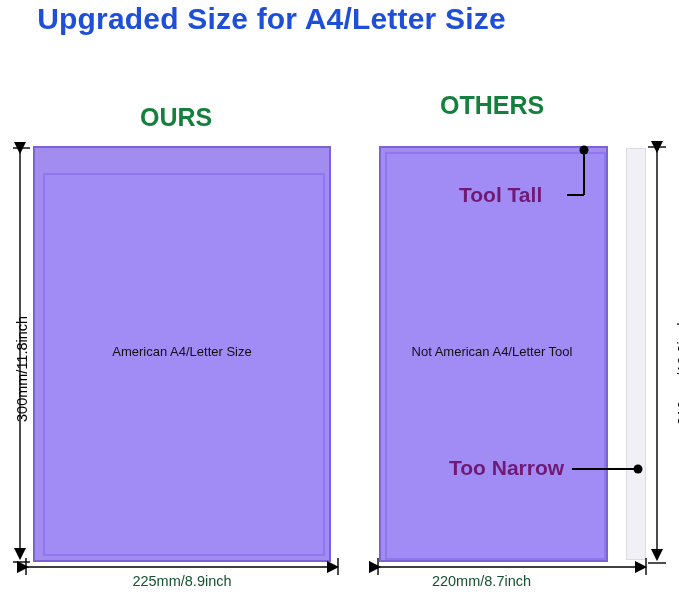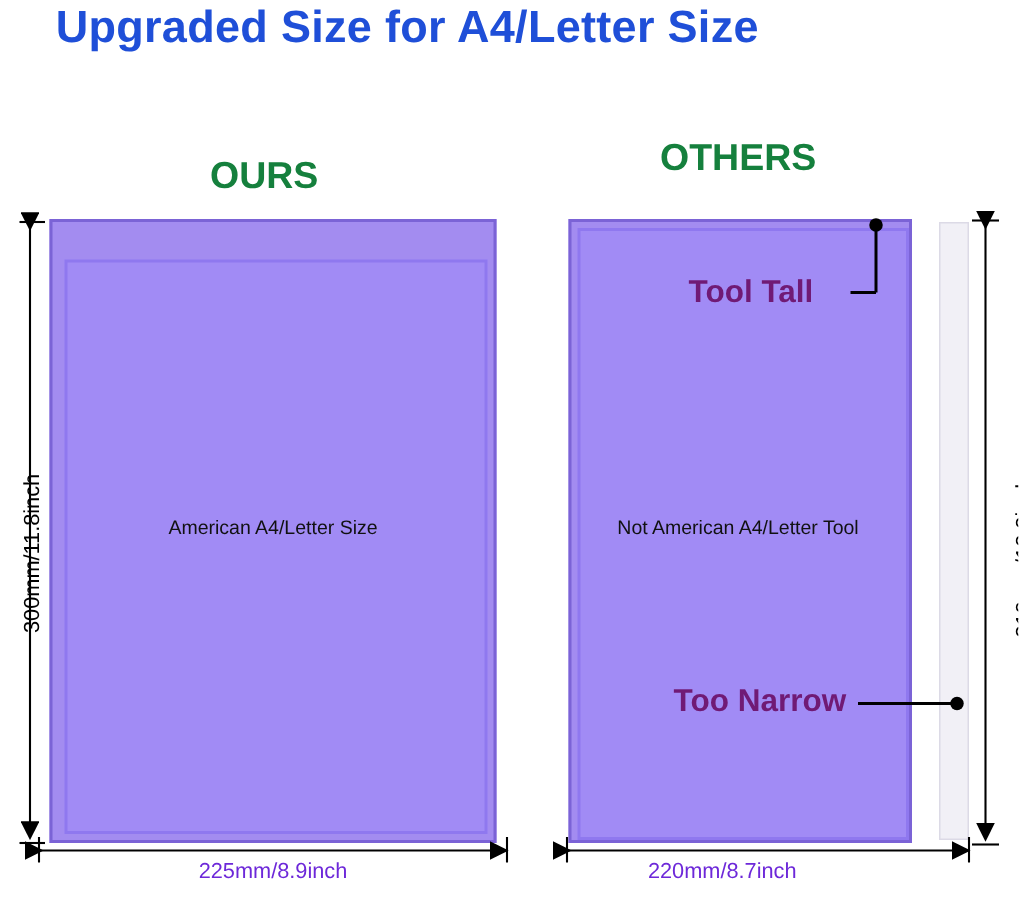--- a/index.html
+++ b/index.html
@@ -109,21 +109,21 @@
     font-size: 21px;
     font-weight: bold;
     white-space: nowrap;
   }
   #callout-tall   { left: 459px; top: 183px; }
   #callout-narrow { left: 421px; top: 456px; margin-left: 28px; }
 
   
   .dim-text {
     position: absolute;
-    color: #6d28d9;
+    color: #14532d;
     font-size: 14.5px;
     white-space: nowrap;
   }
   #dim-bottom-ours   { left: 33px; top: 573px; width: 298px; text-align: center; }
   #dim-bottom-others { left: 367px; top: 573px; width: 229px; text-align: center; }
 
   .dim-text-vert {
     position: absolute;
     color: #000000;
     font-size: 14.5px;

